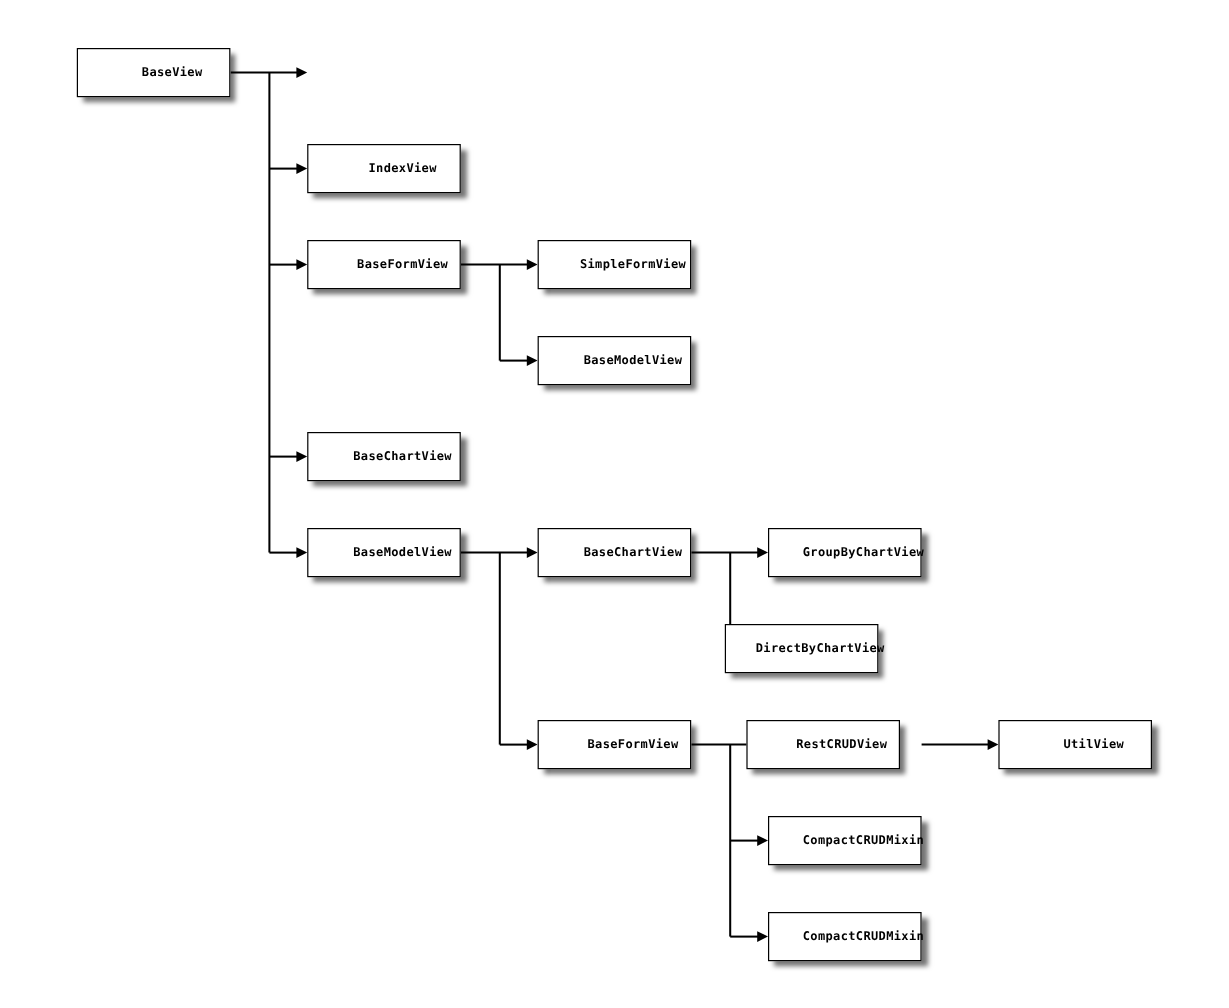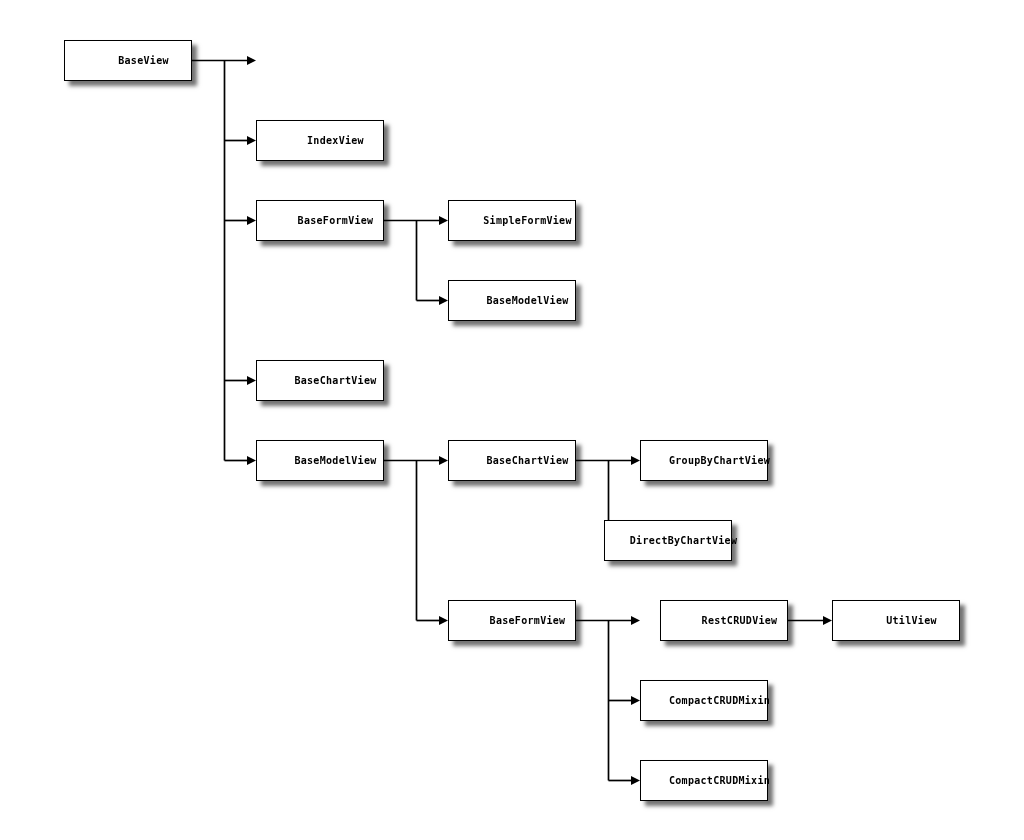--- a/index.html
+++ b/index.html
@@ -133,21 +133,21 @@
   </div>
   <div class="node" style="left:640px; top:440px">
     <span class="node-label">GroupByChartView</span>
   </div>
   <div class="node" style="left:604px; top:520px">
     <span class="node-label">DirectByChartView</span>
   </div>
   <div class="node" style="left:448px; top:600px">
     <span class="node-label">BaseFormView</span>
   </div>
-  <div class="node" style="left:660px; top:600px">
+  <div class="node" style="left:622px; top:600px">
     <span class="node-label">RestCRUDView</span>
   </div>
   <div class="node" style="left:832px; top:600px">
     <span class="node-label">UtilView</span>
   </div>
   <div class="node" style="left:640px; top:680px">
     <span class="node-label">CompactCRUDMixin</span>
   </div>
   <div class="node" style="left:640px; top:760px">
     <span class="node-label">CompactCRUDMixin</span>

